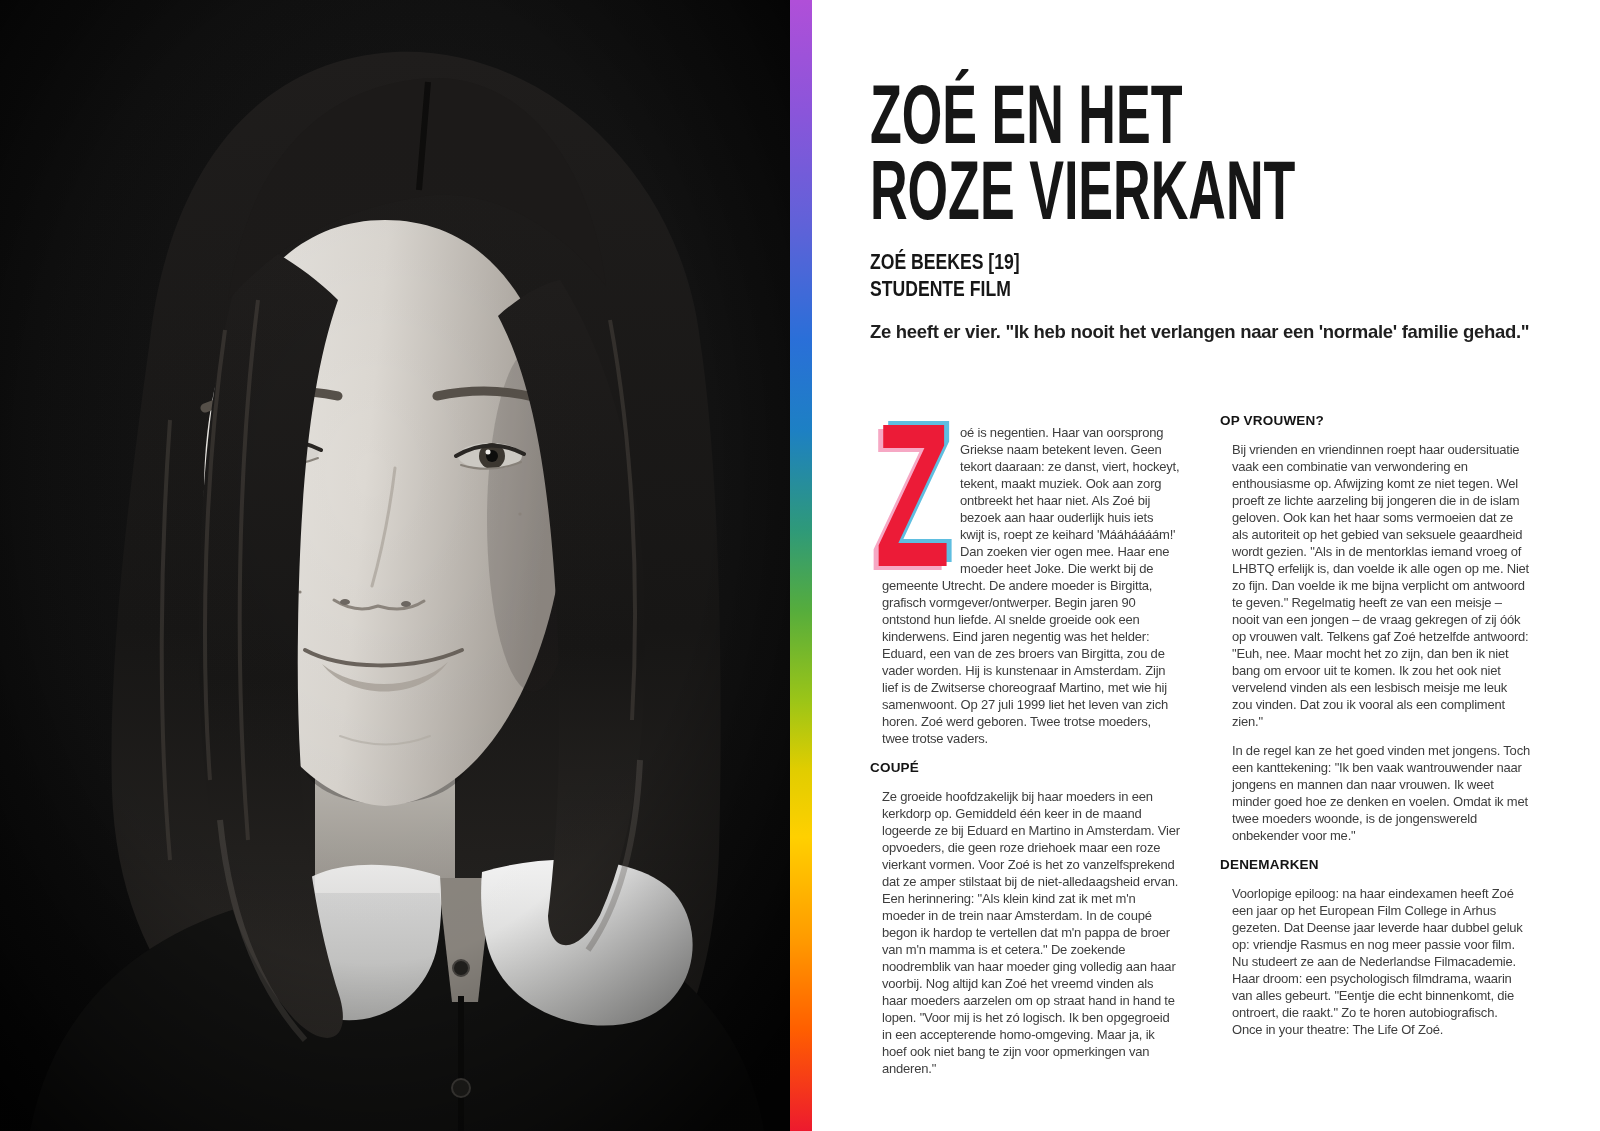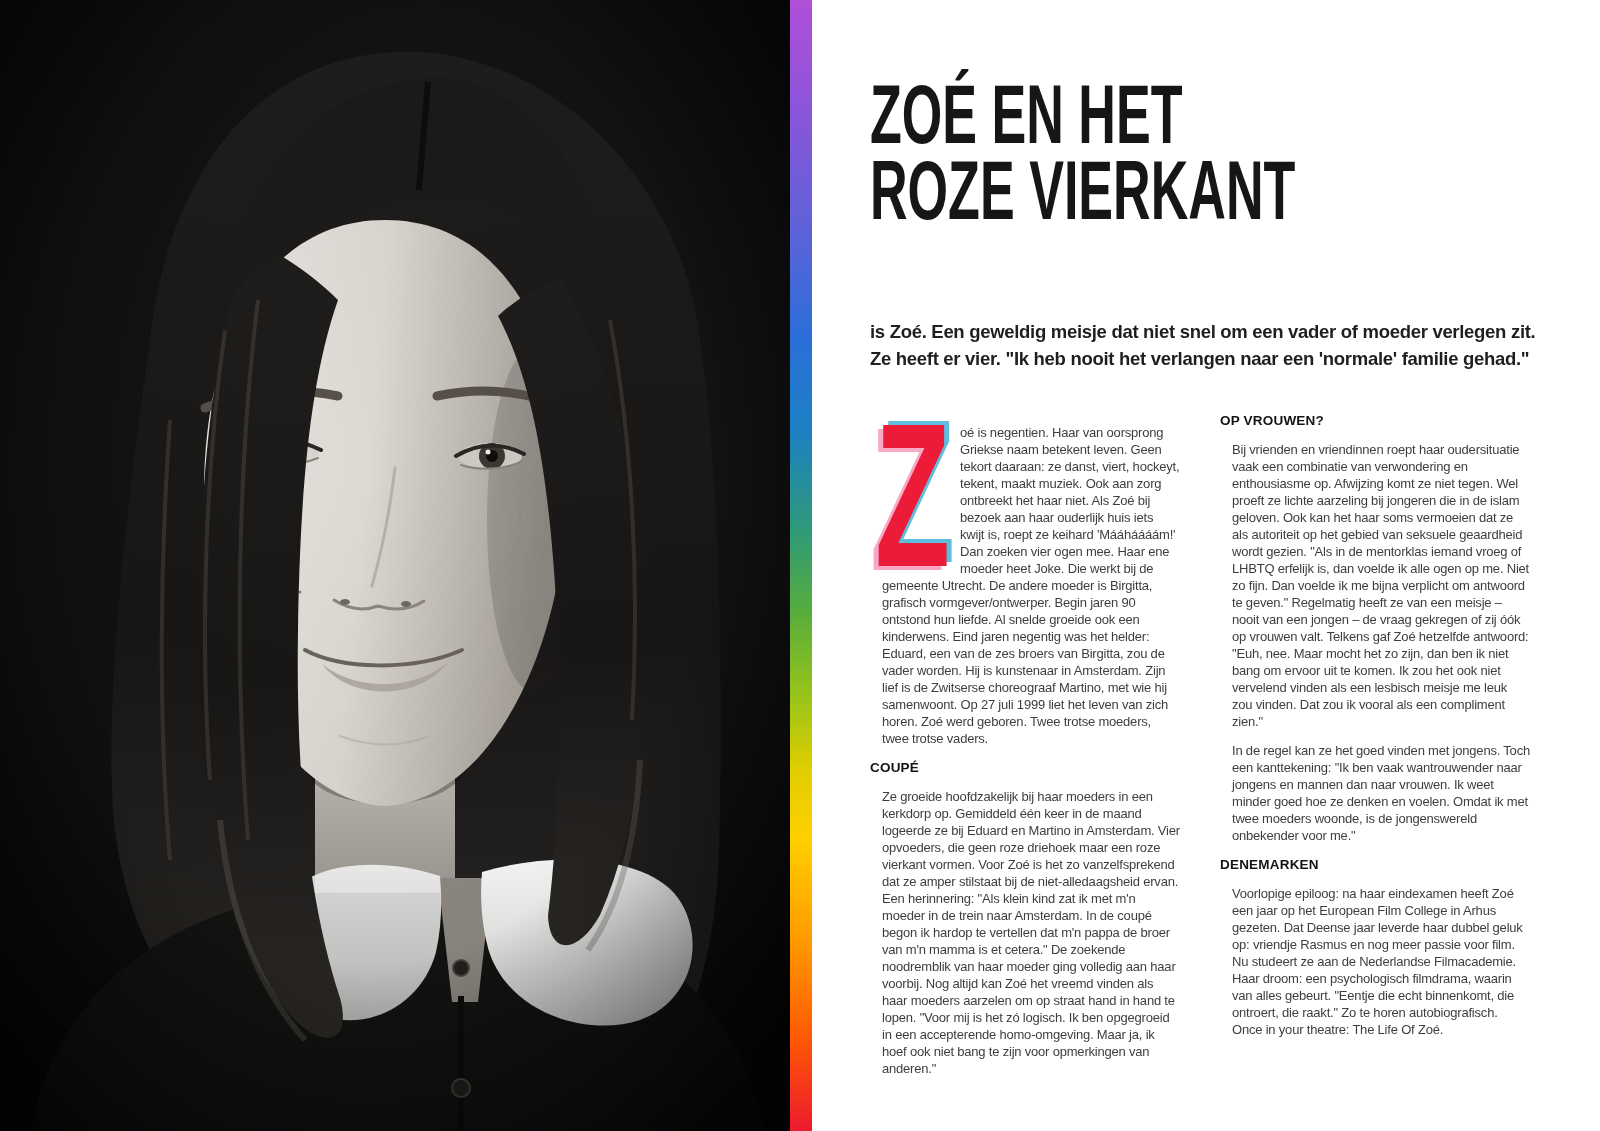--- a/index.html
+++ b/index.html
@@ -170,23 +170,26 @@
 
   <div class="stripe" style="background: linear-gradient(rgb(176, 79, 216) 0%, rgb(138, 85, 218) 10%, rgb(95, 98, 216) 20%, rgb(42, 111, 216) 30%, rgb(29, 128, 196) 38%, rgb(47, 154, 120) 47%, rgb(86, 173, 60) 54%, rgb(156, 197, 23) 62%, rgb(224, 205, 0) 68%, rgb(255, 208, 0) 74%, rgb(255, 155, 0) 83%, rgb(255, 95, 0) 91%, rgb(237, 26, 46) 100%);"></div>
 
   <div class="content">
 
     <div class="title">
       <div class="tline">ZOÉ EN HET</div>
       <div class="tline">ROZE VIERKANT</div>
     </div>
 
+    <div class="byline">
+      <div class="bline">ZOÉ BEEKES [19]</div>
+      <div class="bline">STUDENTE FILM</div>
+    </div>
 
     <div class="intro">
-      <div class="iline">is Zoé. Een geweldig meisje dat niet snel om een vader of moeder verlegen zit.</div>
       <div class="iline">Ze heeft er vier. "Ik heb nooit het verlangen naar een 'normale' familie gehad."</div>
     </div>
 
     <div class="columns">
 
       <div class="col">
         <div class="dropcap">
           <svg viewBox="0 0 82 152" width="82" height="152">
             <text class="z-pink" x="0" y="150" transform="translate(0 6) scale(0.60 1)">Z</text>
             <text class="z-cyan" x="0" y="150" transform="translate(10 -2) scale(0.60 1)">Z</text>

